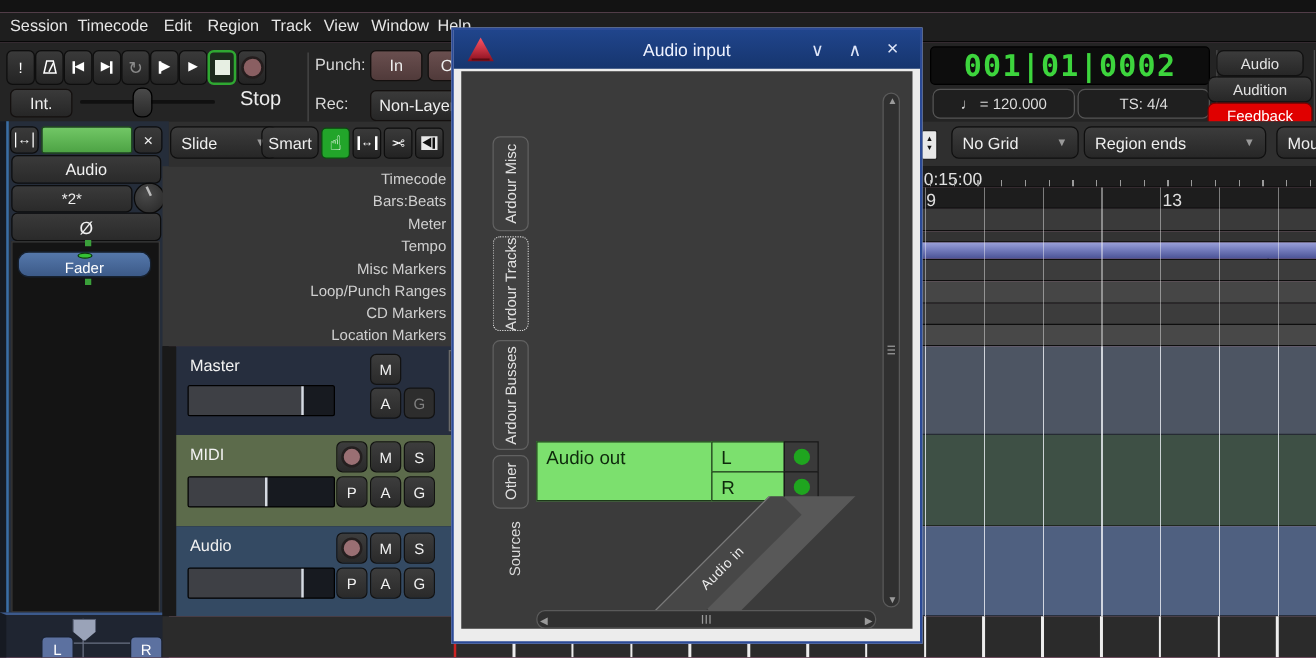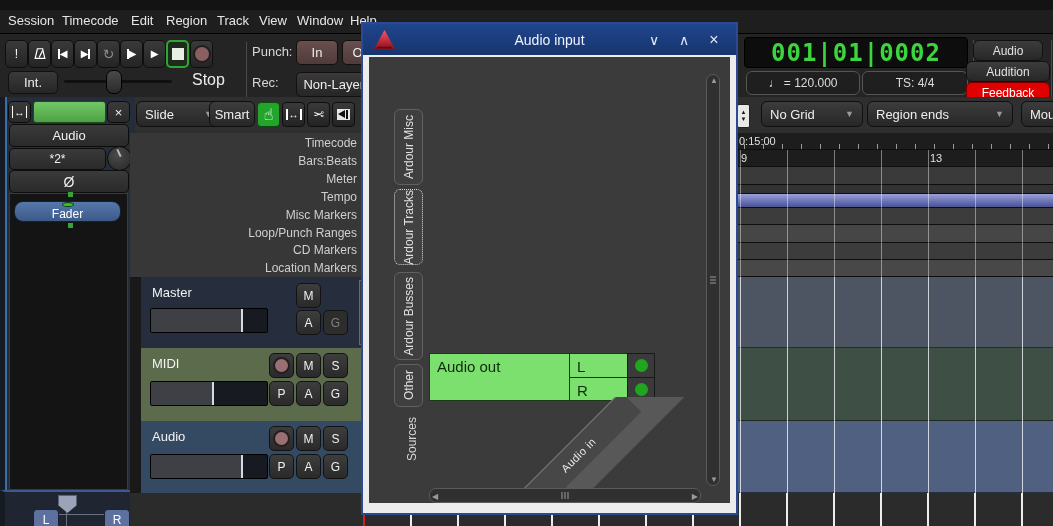--- a/index.html
+++ b/index.html
@@ -90,21 +90,21 @@
   .hb{position:absolute;width:23px;height:23px;background:linear-gradient(#3d3d3d,#2a2a2a);border:1px solid #121212;
         border-radius:5px;color:#f0f0f0;font-size:12px;display:flex;align-items:center;justify-content:center;}
   .hb.dim{color:#808080;background:#2d2d2d;}
   .hrec{position:absolute;width:23px;height:23px;background:linear-gradient(#3d3d3d,#2a2a2a);border:1px solid #121212;
         border-radius:5px;display:flex;align-items:center;justify-content:center;}
   .hrec .c{width:13px;height:13px;border-radius:50%;background:#9a6f73;border:2px solid #241f1f;}
   .rstrip{position:absolute;background:#3a3a3a;border:1px solid #6a6a6a;}
   
   .timeline{left:737px;top:133px;width:316px;height:360px;}
   .trow{position:absolute;left:0;width:316px;border-bottom:1px solid #0e0e0e;box-sizing:border-box;}
-  .rtext{position:absolute;font-size:11px;color:#e0e0e0;text-align:center;}
+  .rtext{position:absolute;font-size:14px;color:#e0e0e0;text-align:center;}
   .ticks-minor{position:absolute;left:0;bottom:0;width:316px;height:5px;
         background:repeating-linear-gradient(90deg,#9a9a9a 0 1px,transparent 1px 19px);background-position-x:7px;}
   .gridlines{position:absolute;left:0;width:316px;pointer-events:none;
         background:repeating-linear-gradient(90deg,rgba(240,243,248,.8) 0 1px,transparent 1px 47px);background-position-x:3px;}
   .gridlines.dim{background:repeating-linear-gradient(90deg,rgba(255,255,255,.42) 0 1px,transparent 1px 47px);background-position-x:3px;}
   
   .summary{left:130px;top:493px;width:923px;height:33px;background:#2b2b2b;}
   .sticks{position:absolute;left:270px;top:0;width:653px;height:33px;
         background:repeating-linear-gradient(90deg,#ededed 0 2px,transparent 2px 47px);background-position-x:10px;}
   .playhead{position:absolute;left:233px;top:0;width:2px;height:33px;background:#cc2222;}

